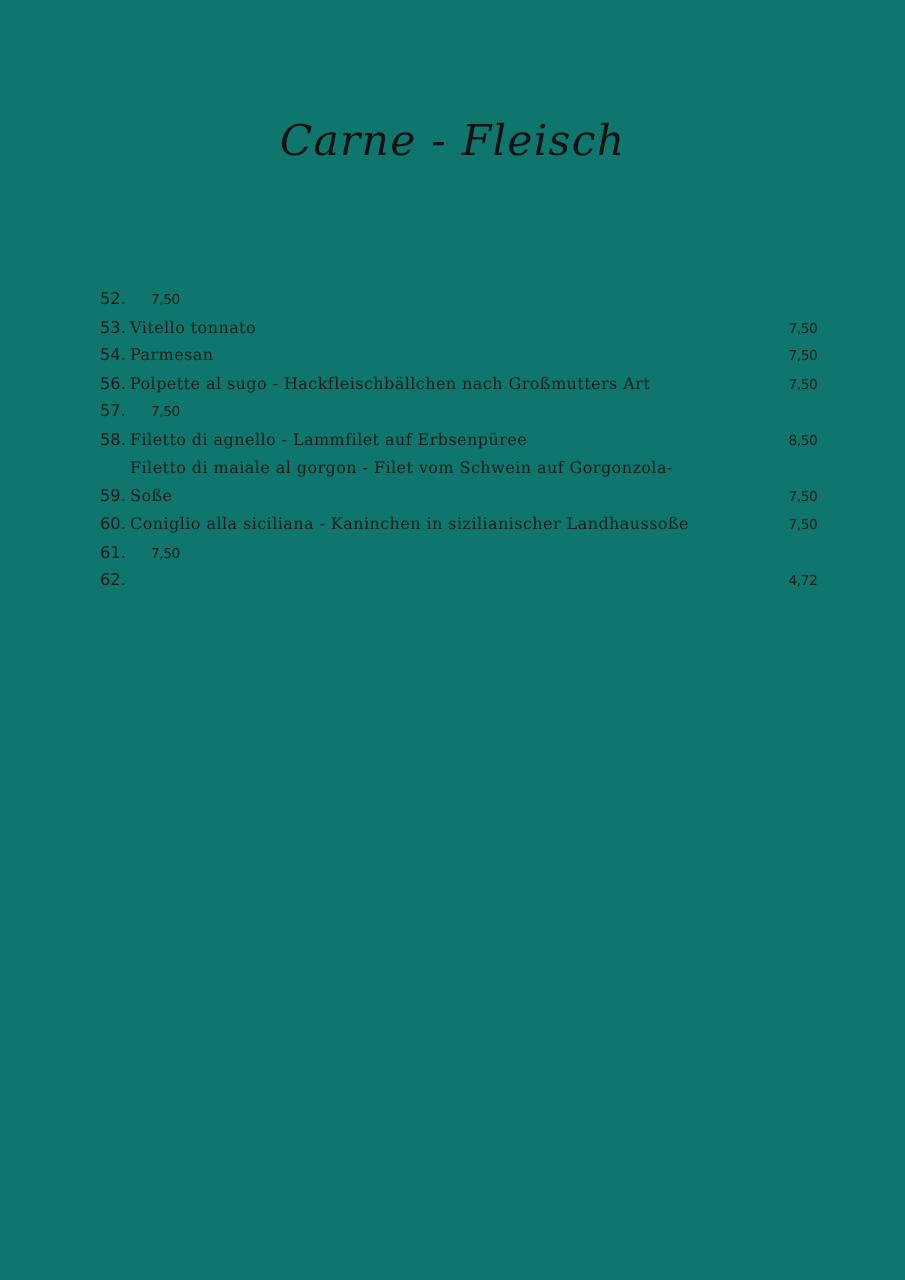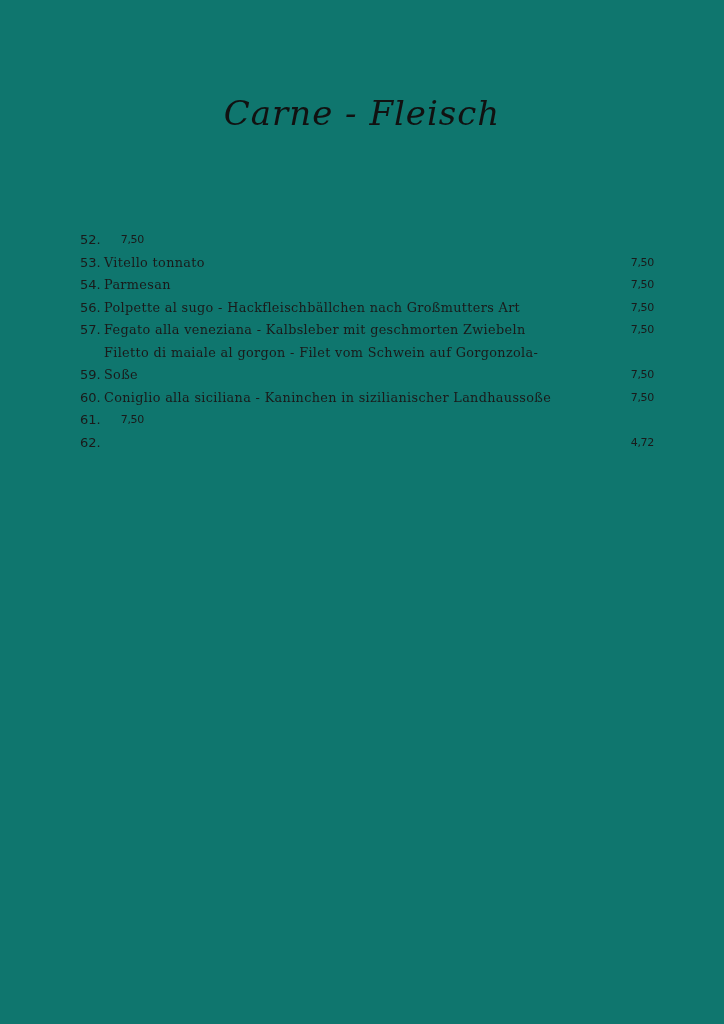--- a/index.html
+++ b/index.html
@@ -101,24 +101,28 @@
     </li>
     <li class="menu-item">
       <span class="item-num">56.</span>
       <span class="item-text">
         <span>Polpette al sugo - Hackfleischbällchen nach Großmutters Art</span>
       </span>
       <span class="item-price">7,50</span>
     </li>
     <li class="menu-item">
       <span class="item-num">57.</span>
+      <span class="item-price">7,50</span>
+    </li>
+    <li class="menu-item">
+      <span class="item-num">58.</span>
       <span class="item-text">
-        <span>Fegato alla veneziana - Kalbsleber mit geschmorten Zwiebeln</span>
+        <span>Filetto di agnello - Lammfilet auf Erbsenpüree</span>
       </span>
-      <span class="item-price">7,50</span>
+      <span class="item-price">8,50</span>
     </li>
     <li class="menu-item">
       <span class="item-num">59.</span>
       <span class="item-text">
         <span>Filetto di maiale al gorgon - Filet vom Schwein auf Gorgonzola-</span>
         <span class="line2">Soße</span>
       </span>
       <span class="item-price">7,50</span>
     </li>
     <li class="menu-item">

